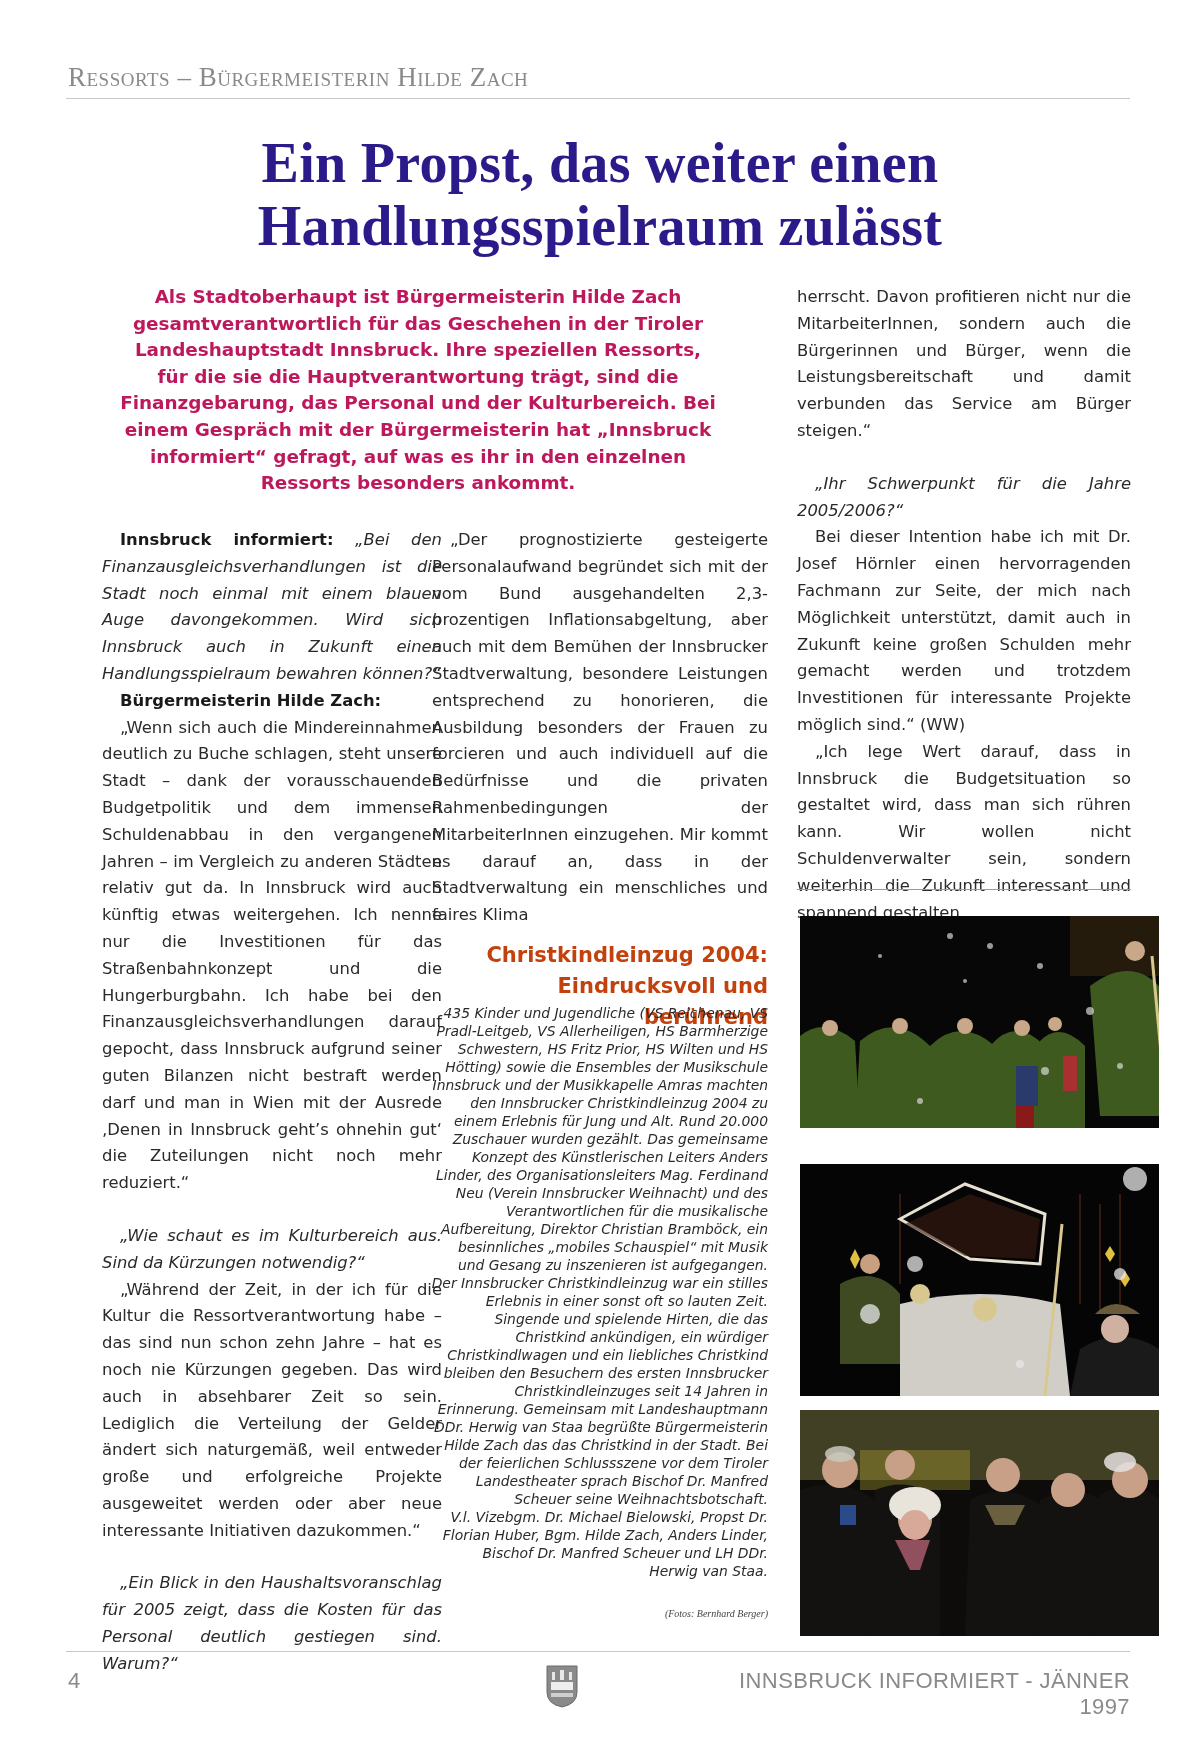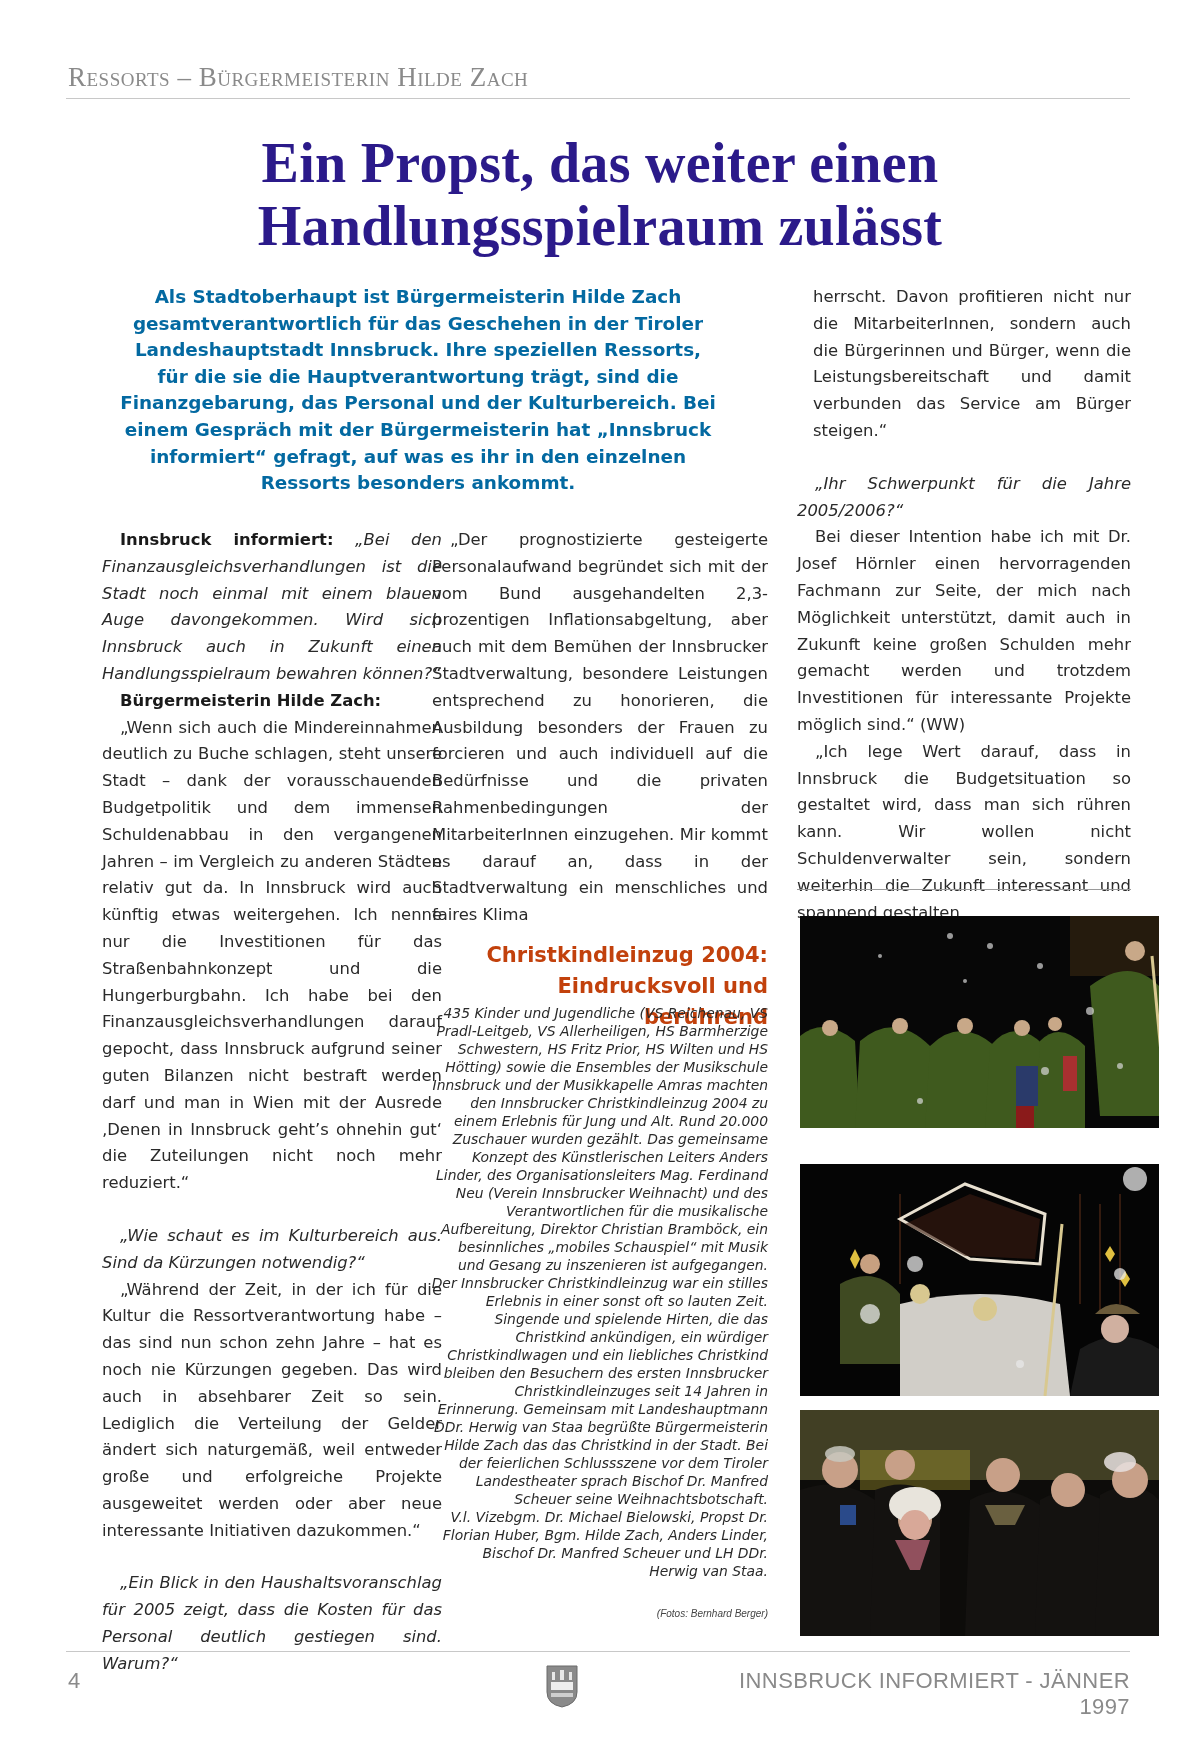--- a/index.html
+++ b/index.html
@@ -3,38 +3,38 @@
 <meta charset="utf-8">
 <style>
   html, body { margin: 0; padding: 0; background: #ffffff; }
   body { width: 1195px; height: 1747px; position: relative; overflow: hidden; color: #222; font-family: "DejaVu Sans", sans-serif; }
 
   .running-head { position: absolute; left: 68px; top: 62px; width: 1060px; font-family: "Liberation Serif", serif; font-size: 27px; color: #8a8a8a; letter-spacing: 0.5px; font-variant: small-caps; }
   .rule-top { position: absolute; left: 66px; top: 98px; width: 1064px; height: 1px; background: #c8c8c8; }
 
   .headline { position: absolute; left: 100px; top: 132px; width: 1000px; text-align: center; font-family: "Liberation Serif", serif; font-weight: bold; font-size: 56px; line-height: 63px; color: #2b1a8a; letter-spacing: 0.3px; }
 
-  .lead { position: absolute; left: 118px; top: 284px; width: 600px; text-align: center; font-family: "DejaVu Sans", sans-serif; font-weight: bold; font-size: 18.4px; line-height: 26.6px; color: #0369a1; }
+  .lead { position: absolute; left: 118px; top: 284px; width: 600px; text-align: center; font-family: "DejaVu Sans", sans-serif; font-weight: bold; font-size: 18.4px; line-height: 26.6px; color: #be185d; }
 
   .col { position: absolute; font-family: "DejaVu Sans", sans-serif; font-size: 16.4px; line-height: 26.8px; color: #2a2a2a; text-align: justify; hyphens: manual; }
   .col p { margin: 0; text-indent: 18px; }
-  .col p.noindent { text-indent: 0; margin-left: 16px; }
+  .col p.noindent { text-indent: 0; }
   .col p.gap { margin-top: 26px; }
   .col .it { font-style: italic; }
   .col .bd { font-weight: bold; color: #1a1a1a; }
 
   .col1 { left: 68px; top: 527px; width: 340px; margin-left: 34px; }
   .col2 { left: 432px; top: 527px; width: 336px; }
   .col3 { left: 797px; top: 284px; width: 334px; }
 
   .rule-mid { position: absolute; left: 797px; top: 889px; width: 334px; height: 1px; background: #9a9a9a; }
 
   .box-title { position: absolute; left: 432px; top: 940px; width: 336px; text-align: right; font-family: "DejaVu Sans", sans-serif; font-weight: bold; font-size: 21px; line-height: 31px; color: #c2410c; }
   .box-text { position: absolute; left: 430px; top: 1004px; width: 338px; text-align: right; font-family: "DejaVu Sans", sans-serif; font-style: italic; font-size: 13.9px; line-height: 18px; color: #2a2a2a; }
-  .credit { position: absolute; left: 430px; top: 1608px; width: 338px; text-align: right; font-family: Liberation Sans, sans-serif; font-style: italic; font-size: 10px; color: #444; }
+  .credit { position: absolute; left: 430px; top: 1608px; width: 338px; text-align: right; font-family: Liberation Serif, serif; font-style: italic; font-size: 10px; color: #444; }
 
   .photo { position: absolute; left: 800px; width: 359px; background: #0a0a0a; overflow: hidden; }
   .photo1 { top: 916px; height: 212px; }
   .photo2 { top: 1164px; height: 232px; }
   .photo3 { top: 1410px; height: 226px; background: #181612; }
 
   .rule-bottom { position: absolute; left: 66px; top: 1651px; width: 1064px; height: 1px; background: #c8c8c8; }
   .page-num { position: absolute; left: 68px; top: 1668px; font-family: "Liberation Sans", sans-serif; font-size: 22px; color: #8a8a8a; }
   .crest { position: absolute; left: 545px; top: 1664px; width: 34px; height: 44px; }
   .footer-title { position: absolute; left: 690px; top: 1668px; width: 440px; text-align: right; font-family: "Liberation Sans", sans-serif; font-size: 22px; color: #8a8a8a; letter-spacing: 0.4px; }

